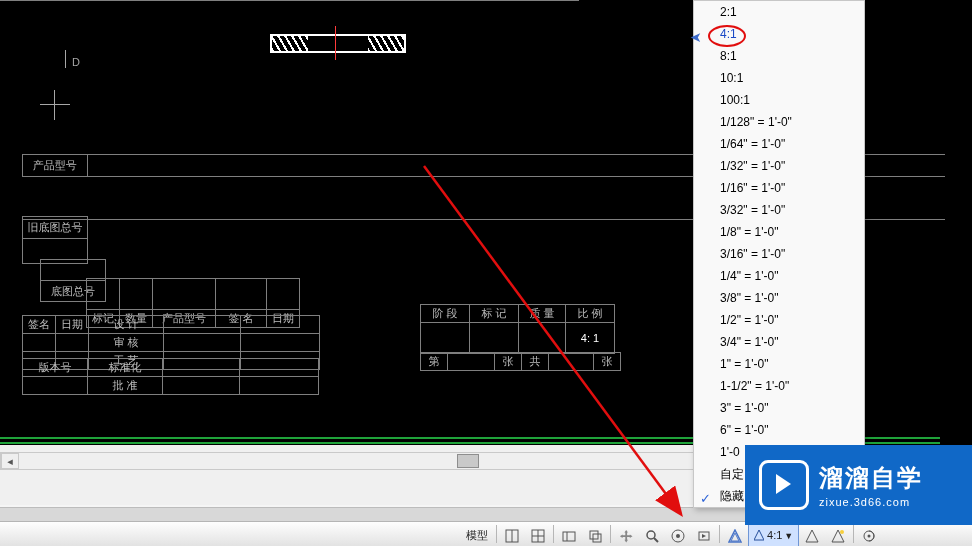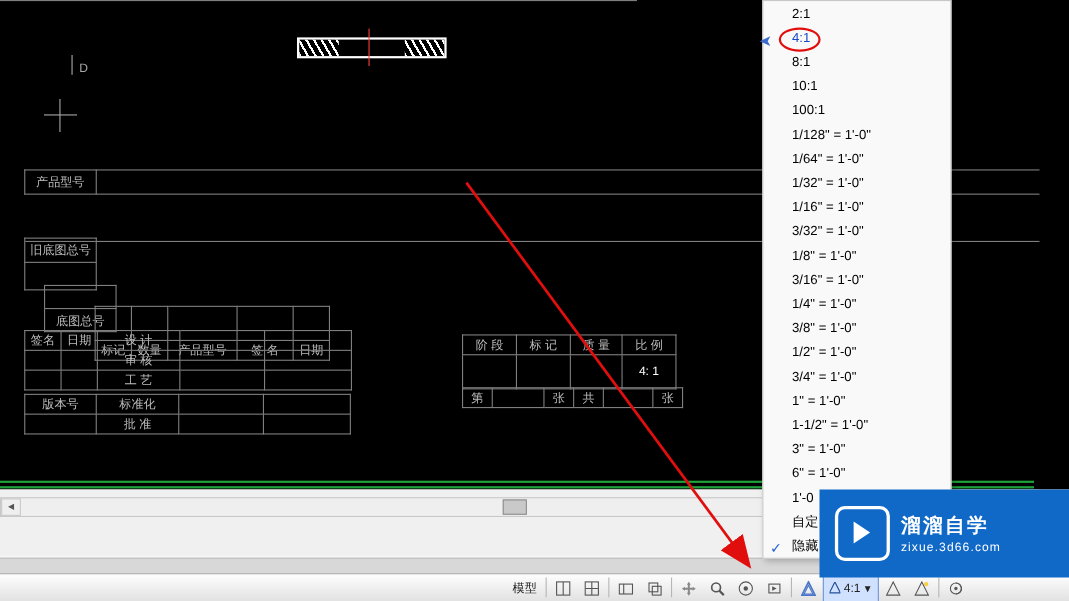--- a/index.html
+++ b/index.html
@@ -25,21 +25,21 @@
   #tb-prod{left:22px;top:154px;}
   #tb-prod td{width:62px;height:19px;}
   #tb-prod td+td{width:906px;height:19px;}
   #tb-prod .sp{height:40px;border-left:none;border-right:none;border-top:none;}
   #tb-old{left:22px;top:216px;padding-left:33px;}
   #tb-old td{width:62px;height:19px;}
   #tb-base{left:4px;top:259px;margin-left:36px;}
   #tb-base td{width:62px;height:18px;}
   #tb-hdr{left:86px;top:278px;}
   #tb-hdr td{height:14px;}
-  #tb-sign{left:22px;top:300px;}
+  #tb-sign{left:22px;top:315px;}
   #tb-sign td{height:15px;}
   #tb-ratio{left:420px;top:304px;}
   #tb-ratio td{height:15px;}
   #tb-pages{left:420px;top:352px;}
   #tb-pages td{height:15px;}
   #tb-ver{left:22px;top:358px;}
   #tb-ver td{height:15px;text-align:center;}
   #tb-bottom{left:24px;top:392px;height:38px;width:579px;border:1px solid #7f7f7f;border-left:none;border-right:none;border-bottom:none;}
   
   #right-strip{position:absolute;left:945px;top:0;width:27px;height:445px;background:#000;}
@@ -69,21 +69,21 @@
   #status .btn svg{vertical-align:middle;}
   #status .gap{float:left;width:460px;height:25px;}
   #status .sep{float:left;width:1px;height:18px;margin:3px 2px;background:#b6b6b6;}
   
   #scale-btn{border:1px solid #6f96d6 !important;background:#cfe1ff !important;}
   #scale-btn .dd{font-size:9px;margin-left:2px;}
   
   #logo{position:absolute;left:745px;top:445px;width:230px;height:80px;background:#1068c7;color:#fff;z-index:45;display:flex;align-items:center;}
   #logo .play{width:44px;height:44px;margin:0 10px 0 14px;border:3px solid #fff;border-radius:9px;position:relative;}
   #logo .play:before{content:"";position:absolute;left:14px;top:11px;border-left:15px solid #fff;border-top:10px solid transparent;border-bottom:10px solid transparent;}
-  #logo .txt1{font-size:18px;font-weight:bold;letter-spacing:2px;}
+  #logo .txt1{font-size:24px;font-weight:bold;letter-spacing:2px;text-align:center;}
   #logo .txt2{font-size:11px;margin-top:2px;letter-spacing:1px;}
   
   #round-btns{position:absolute;left:808px;top:438px;z-index:25;}
   #round-btns span{display:inline-block;width:18px;height:18px;border:1px solid #bcbcbc;border-radius:50%;background:#f7f7f7;color:#666;font-size:12px;text-align:center;line-height:18px;margin-right:4px;}
 </style>
 </head>
 <body>
 
 <div id="canvas-wrap">
   <div class="cross-h"></div>

